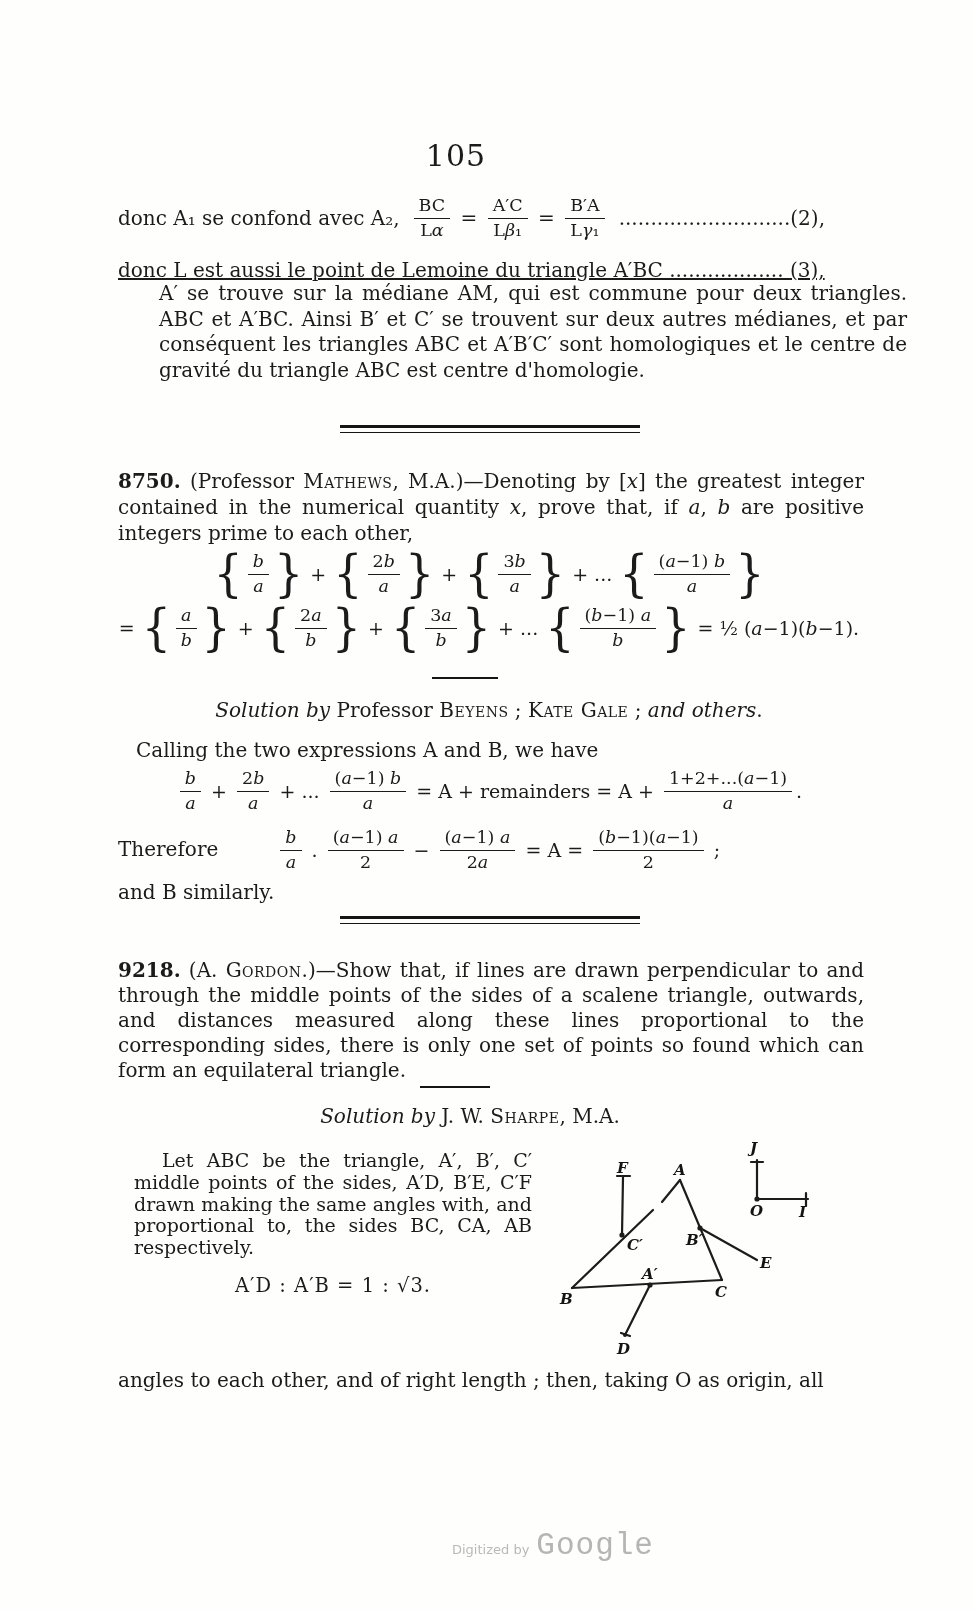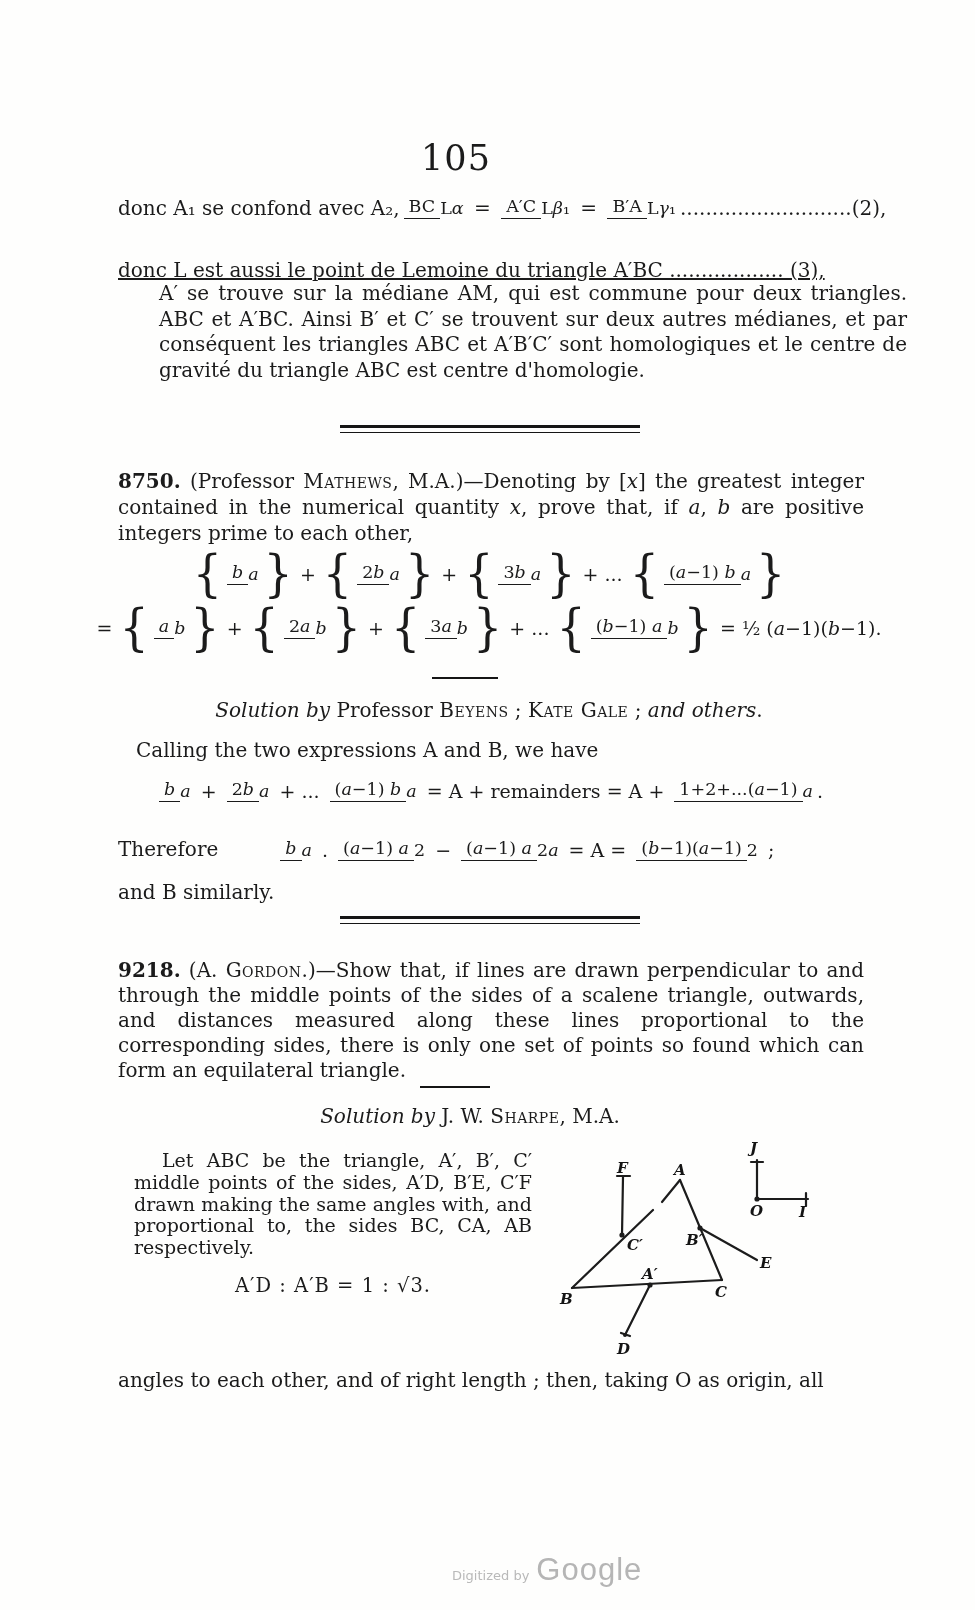--- a/index.html
+++ b/index.html
@@ -15,31 +15,31 @@
   .center { text-align:center; }
   .ind { text-indent:28px; }
   .b  { font-weight:bold; }
   .i  { font-style:italic; }
   .sc { font-variant:small-caps; letter-spacing:0.5px; }
   .mi { font-style:italic; }
 
   
   .eq { display:flex; align-items:center; justify-content:center; font-size:19px; white-space:pre; }
   .mathline { display:flex; align-items:center; font-size:20px; white-space:pre; }
-  .frac { display:inline-flex; flex-direction:row; align-items:center; margin:0 4px; font-size:17.5px; line-height:1.12; white-space:pre; }
+  .frac { display:inline-flex; flex-direction:column; align-items:center; margin:0 4px; font-size:17.5px; line-height:1.12; white-space:pre; }
   .frac .num { padding:0 5px 2px; border-bottom:1.6px solid #1b1b1b; }
   .frac .den { padding-top:2px; }
   .brace { font-size:46px; line-height:1; transform:scaleY(1.08); margin:0 1px; font-weight:400; }
 
   
   .dblrule { height:4px; border-top:3px solid #151515; border-bottom:1.5px solid #151515; }
   .rule    { border-top:2.5px solid #151515; height:0; }
 
   
-  #pageno      { top:138px; left:0; width:912px; text-align:center; font-size:35px; letter-spacing:1px; }
+  #pageno      { top:138px; left:0; width:912px; text-align:center; font-size:30px; letter-spacing:1px; }
   #fr-line1    { top:196px; left:118px; width:750px; }
   #fr-line2    { top:258px; left:118px; width:748px; white-space:nowrap;text-decoration:underline; }
   #fr-para     { top:281px; left:118px; width:748px;margin-left:41px; }
   #sep1        { top:425px; left:340px; width:300px; }
   #p8750       { top:468px; left:118px; width:746px; line-height:26px; }
   #eq8750a     { top:548px; left:115px; width:748px; height:52px; }
   #eq8750b     { top:602px; left:115px; width:748px; height:52px; }
   #rule1       { top:677px; left:432px; width:66px; }
   #sol1head    { top:698px; left:115px; width:748px; }
   #calling     { top:738px; left:118px; width:748px; text-indent:18px; }
@@ -49,23 +49,23 @@
   #andb        { top:880px; left:118px; }
   #sep2        { top:916px; left:340px; width:300px; }
   #p9218       { top:958px; left:118px; width:746px; line-height:25px; }
   #rule2       { top:1086px; left:420px; width:70px; }
   #sol2head    { top:1104px; left:150px; width:640px; }
   #leftcol     { top:1134px; left:118px; width:430px; font-size:19px; line-height:21.8px; }
   #leftcol p   { margin:16px; }
   #leftcol .p2 { margin-top:5px; }
   #ratio       { text-align:center; margin:7px 0 4px; font-size:19.5px; letter-spacing:1px; }
   #lastline    { top:1368px; left:118px; width:748px; white-space:nowrap; }
-  #watermark   { top:1528px; left:452px; display:inline-flex; align-items:baseline;margin-top:24px; }
+  #watermark   { top:1528px; left:452px; display:inline-flex; align-items:baseline; }
   .wm-pre  { font-family:"DejaVu Sans", sans-serif; font-size:13px; color:#b9b9b9; margin-right:7px; }
-  .wm-brand{ font-family:Liberation Sans, sans-serif; font-size:31px; color:#b5b5b5; letter-spacing:1px; }
+  .wm-brand{ font-family:Liberation Mono, monospace; font-size:31px; color:#b5b5b5; letter-spacing:1px; }
 
   
   #diagram { top:1125px; left:540px; }
   #diagram path, #diagram line { stroke:#1c1c1c; stroke-width:2.2; fill:none; stroke-linecap:round; }
   #diagram circle { fill:#1c1c1c; }
   #diagram text { font-family:"DejaVu Serif", serif; font-size:15px; font-weight:bold; font-style:italic; fill:#141414; }
 </style>
 </head>
 <body>
 

